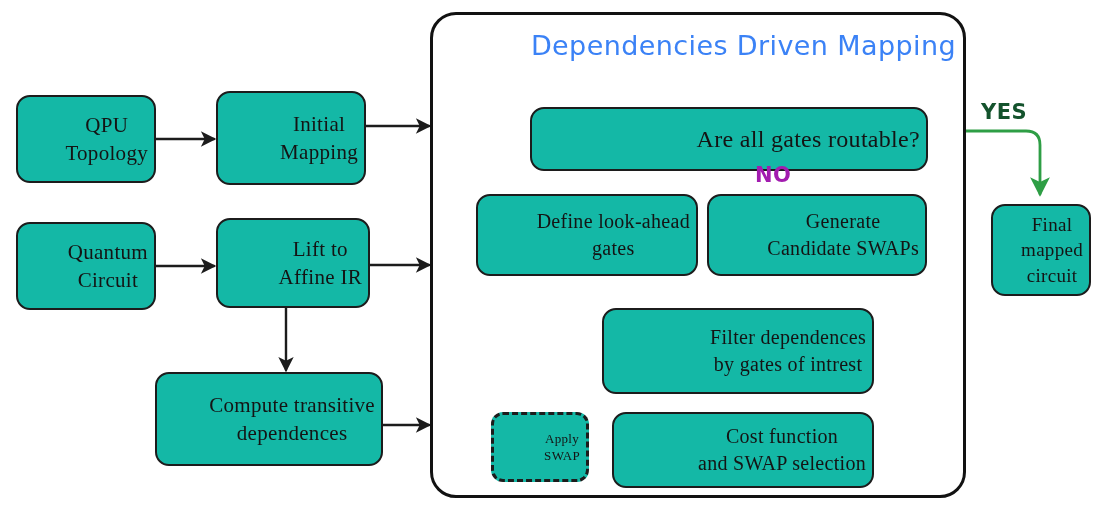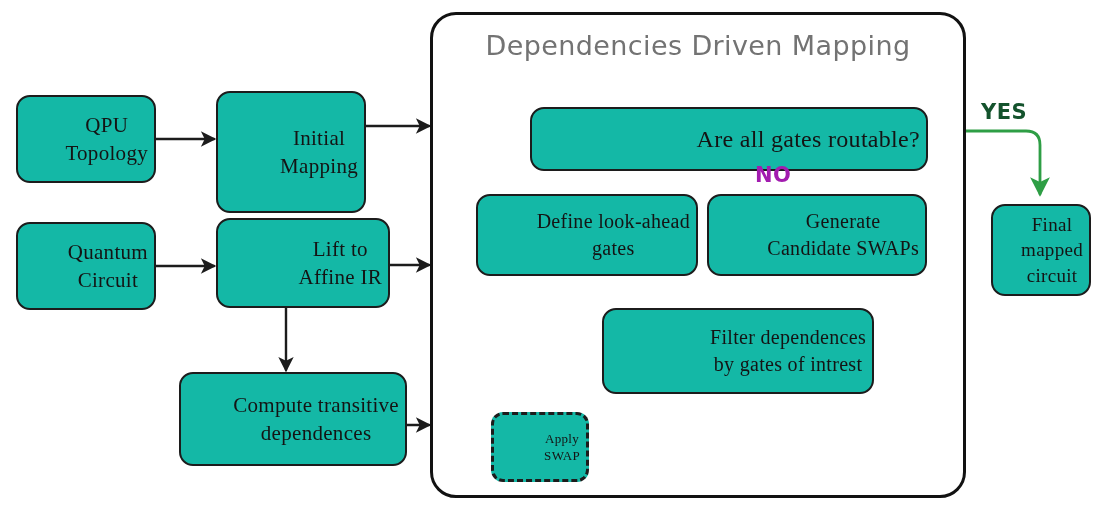--- a/index.html
+++ b/index.html
@@ -54,22 +54,22 @@
   .group {
     position: absolute;
     box-sizing: border-box;
     border: 3.4px solid #121212;
     border-radius: 26px;
     background: #ffffff;
     z-index: 1;
   }
   .group-title {
     position: absolute;
-    text-align: center;
-    color: #737373;
+    text-align: right;
+    color: #3b82f6;
     font-family: "DejaVu Sans", sans-serif;
     letter-spacing: 0.4px;
     z-index: 4;
   }
   .edge-label {
     position: absolute;
     font-family: "DejaVu Sans", sans-serif;
     font-weight: bold;
     z-index: 6;
     letter-spacing: 0.5px;
@@ -137,36 +137,36 @@
   </svg>
 
   <div class="group" style="left:430px; top:12px; width:536px; height:486px;"></div>
   <div class="group-title" style="left:440px; top:30px; width:516px; font-size:27px;">Dependencies Driven Mapping</div>
 
   <div class="node" style="left:16px; top:95px; width:140px; height:88px; font-size:21px;">
     <span class="label">QPU
 Topology</span>
   </div>
 
-  <div class="node" style="left:216px; top:91px; width:150px; height:122px; font-size:21px;">
+  <div class="node" style="left:216px; top:91px; width:150px; height:94px; font-size:21px;">
     <span class="label">Initial
 Mapping</span>
   </div>
 
   <div class="node" style="left:16px; top:222px; width:140px; height:88px; font-size:21px;">
     <span class="label">Quantum
 Circuit</span>
   </div>
 
-  <div class="node" style="left:216px; top:218px; width:174px; height:90px; font-size:21px;">
+  <div class="node" style="left:216px; top:218px; width:154px; height:90px; font-size:21px;">
     <span class="label">Lift to
 Affine IR</span>
   </div>
 
-  <div class="node" style="left:155px; top:372px; width:228px; height:94px; font-size:21px;margin-left:24px;">
+  <div class="node" style="left:155px; top:372px; width:228px; height:94px; font-size:21px;">
     <span class="label">Compute transitive
 dependences</span>
   </div>
 
   <div class="node" style="left:530px; top:99px; width:398px; height:64px; font-size:24px;margin-top:8px;">
     <span class="label">Are all gates routable?</span>
   </div>
 
   <div class="node" style="left:476px; top:194px; width:222px; height:82px; font-size:20px;">
     <span class="label">Define look-ahead
@@ -181,20 +181,24 @@
   <div class="node" style="left:602px; top:308px; width:272px; height:86px; font-size:20px;">
     <span class="label">Filter dependences
 by gates of intrest</span>
   </div>
 
   <div class="node dashed" style="left:491px; top:412px; width:98px; height:70px; font-size:13px;">
     <span class="label">Apply
 SWAP</span>
   </div>
 
+  <div class="node" style="left:612px; top:412px; width:262px; height:76px; font-size:20px;">
+    <span class="label">Cost function
+and SWAP selection</span>
+  </div>
 
   <div class="node" style="left:991px; top:204px; width:100px; height:92px; font-size:19px;">
     <span class="label">Final
 mapped
 circuit</span>
   </div>
 
   <div class="edge-label lbl-yes" style="left:981px; top:100px; font-size:21px;">YES</div>
 
   <div class="edge-label lbl-no" style="left:755px; top:163px; font-size:21px;">NO</div>

